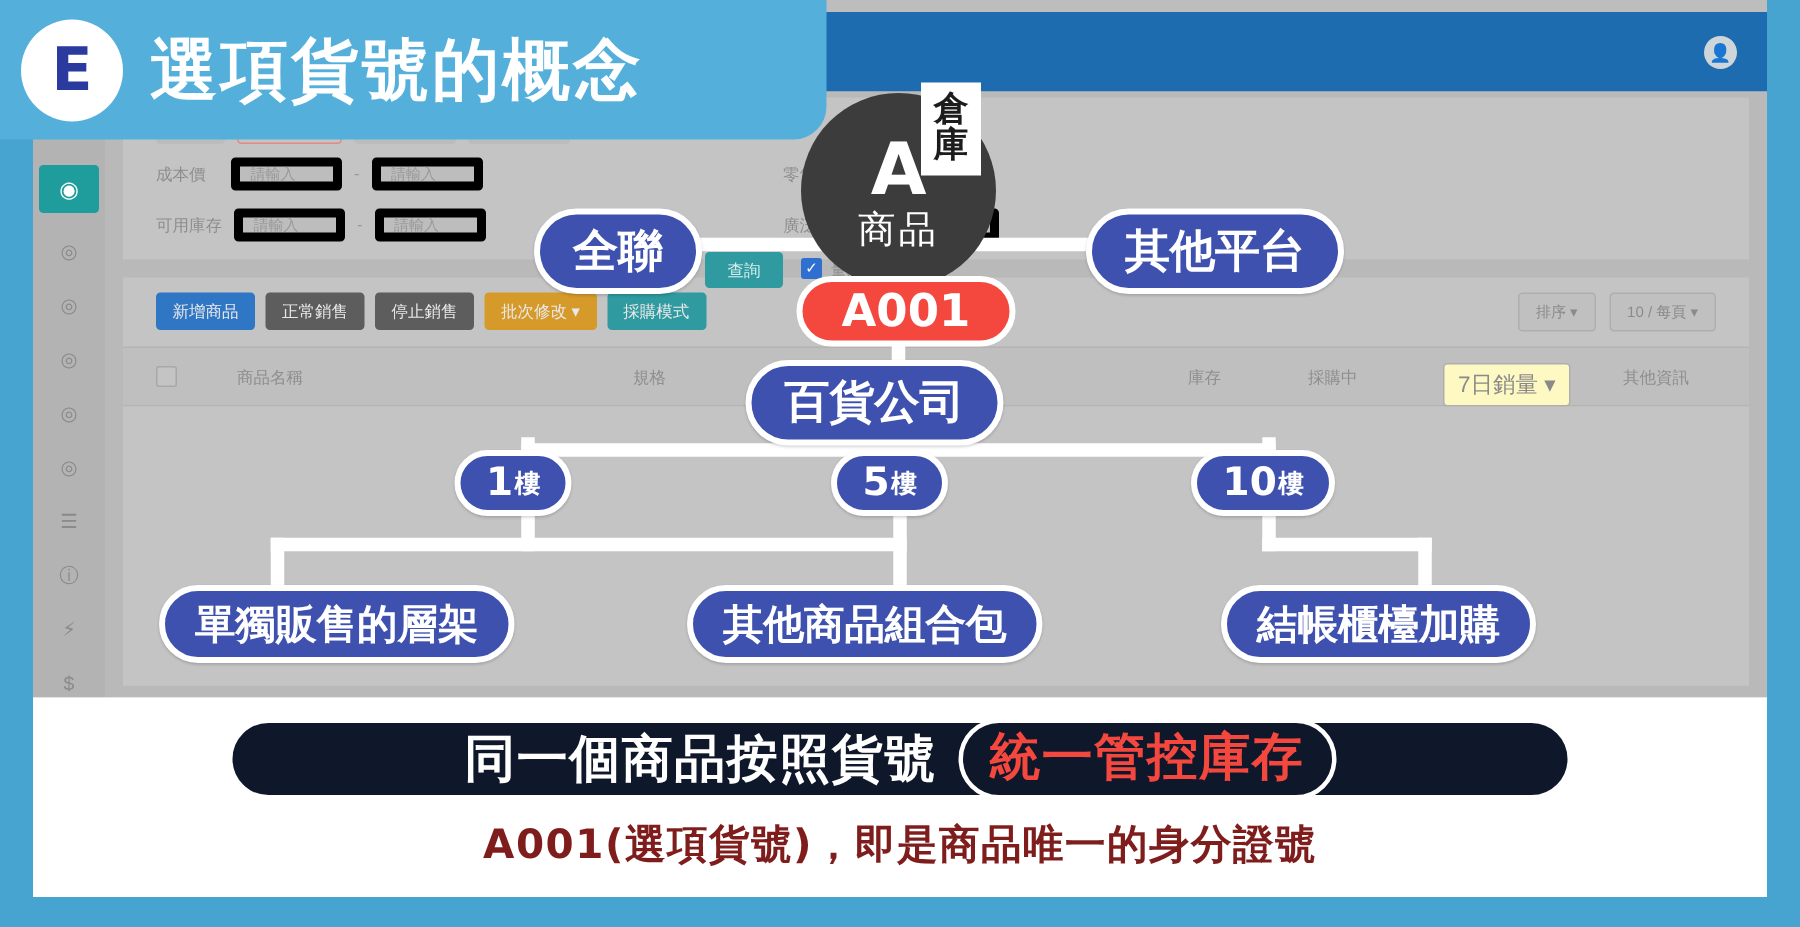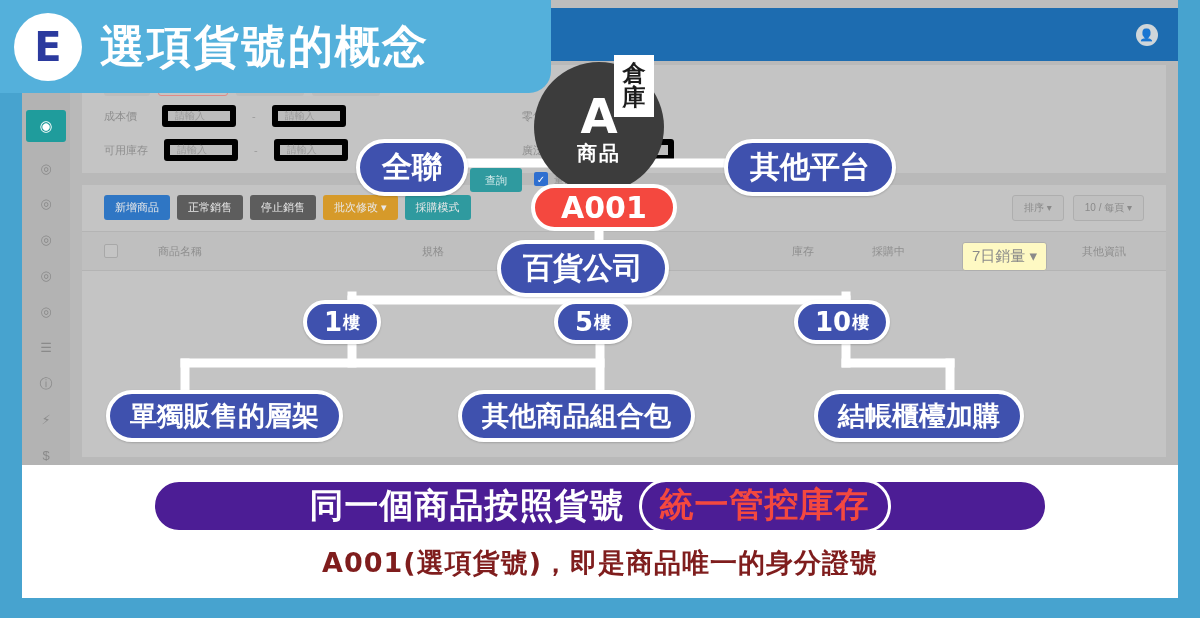--- a/index.html
+++ b/index.html
@@ -53,21 +53,21 @@
   .panel {
     position: absolute; background: #c2c2c2;
   }
   #filterpanel { left: 12px; top: 4px; right: 12px; height: 108px; background:#c4c4c4; }
   .tabrow { position: absolute; left: 22px; top: 6px; display: flex; gap: 8px; }
   .tab {
     padding: 4px 12px; font-size: 11px; color: #8e8e8e;
     background: #bcbcbc; border-radius: 3px;
   }
   .tab.sel { color: #e6837f; border: 1px solid #e08a86; background: #c4c4c4; }
-  .frow { position: absolute; display: flex; align-items: center; gap: 16px; font-size: 11px; color: #8e8e8e; }
+  .frow { position: absolute; display: flex; align-items: center; gap: 8px; font-size: 11px; color: #8e8e8e; }
   #frow1 { left: 22px; top: 40px; }
   #frow2 { left: 22px; top: 74px; }
   .fin {
     width: 74px; height: 22px; background: #bdbdbd; border: 6px solid #000000;
     border-radius: 3px; font-size: 10px; color: #9a9a9a;
     display: flex; align-items: center; padding-left: 7px;
   }
   .flab { min-width: 42px; }
   .dash { color: #9a9a9a; }
   #frow1b { left: 440px; top: 40px; }
@@ -144,39 +144,39 @@
 
   
   #prodcircle {
     position: absolute; left: 534px; top: 62px; width: 130px; height: 130px;
     border-radius: 50%; background: #3c3c3c; color: #fff;
     display: flex; flex-direction: column; align-items: center;
     justify-content: center; line-height: 1;
     font-family: "DejaVu Sans", "Liberation Sans", sans-serif;
   }
   #prodcircle .letter { font-size: 48px; font-weight: bold; margin-bottom: 3px; }
-  #prodcircle .word { font-size: 20px; font-weight: bold; letter-spacing: 2px; }
+  #prodcircle .word { font-size: 25px; font-weight: normal; letter-spacing: 2px; }
   #whbadge {
     position: absolute; left: 614px; top: 55px; width: 40px; height: 62px;
     background: #ffffff; color: #1c1c1c; font-weight: bold;
     display: flex; flex-direction: column; align-items: center;
     justify-content: center; font-size: 23px; line-height: 1.03;
     font-family: "DejaVu Sans", "Liberation Sans", sans-serif;
   }
   #skupill {
     position: absolute; left: 531px; top: 184px; padding: 2px 26px;
     background: #f4483f; color: #ffffff; border: 4px solid #ffffff;
     border-radius: 999px; font-size: 30px; font-weight: bold;
     font-family: "DejaVu Sans", "Liberation Sans", sans-serif;
   }
 
   
   #summary {
     position: absolute; left: 151px; top: 478px; width: 898px; height: 56px;
-    background: #4c1d95; border-radius: 999px; border: 4px solid #ffffff;
+    background: #0f172a; border-radius: 999px; border: 4px solid #ffffff;
     display: flex; align-items: center; justify-content: center; gap: 14px;
     font-family: "DejaVu Sans", "Liberation Sans", sans-serif;
   }
   #summary .txt { color: #ffffff; font-size: 34px; font-weight: bold; letter-spacing: 1px; }
   #summary .hl {
     color: #f4483f; font-size: 34px; font-weight: bold; letter-spacing: 1px;
     border: 3px solid #ffffff; border-radius: 999px; padding: 0 18px 2px;
   }
   #subtitle {
     position: absolute; left: 0; top: 545px; width: 1200px;

